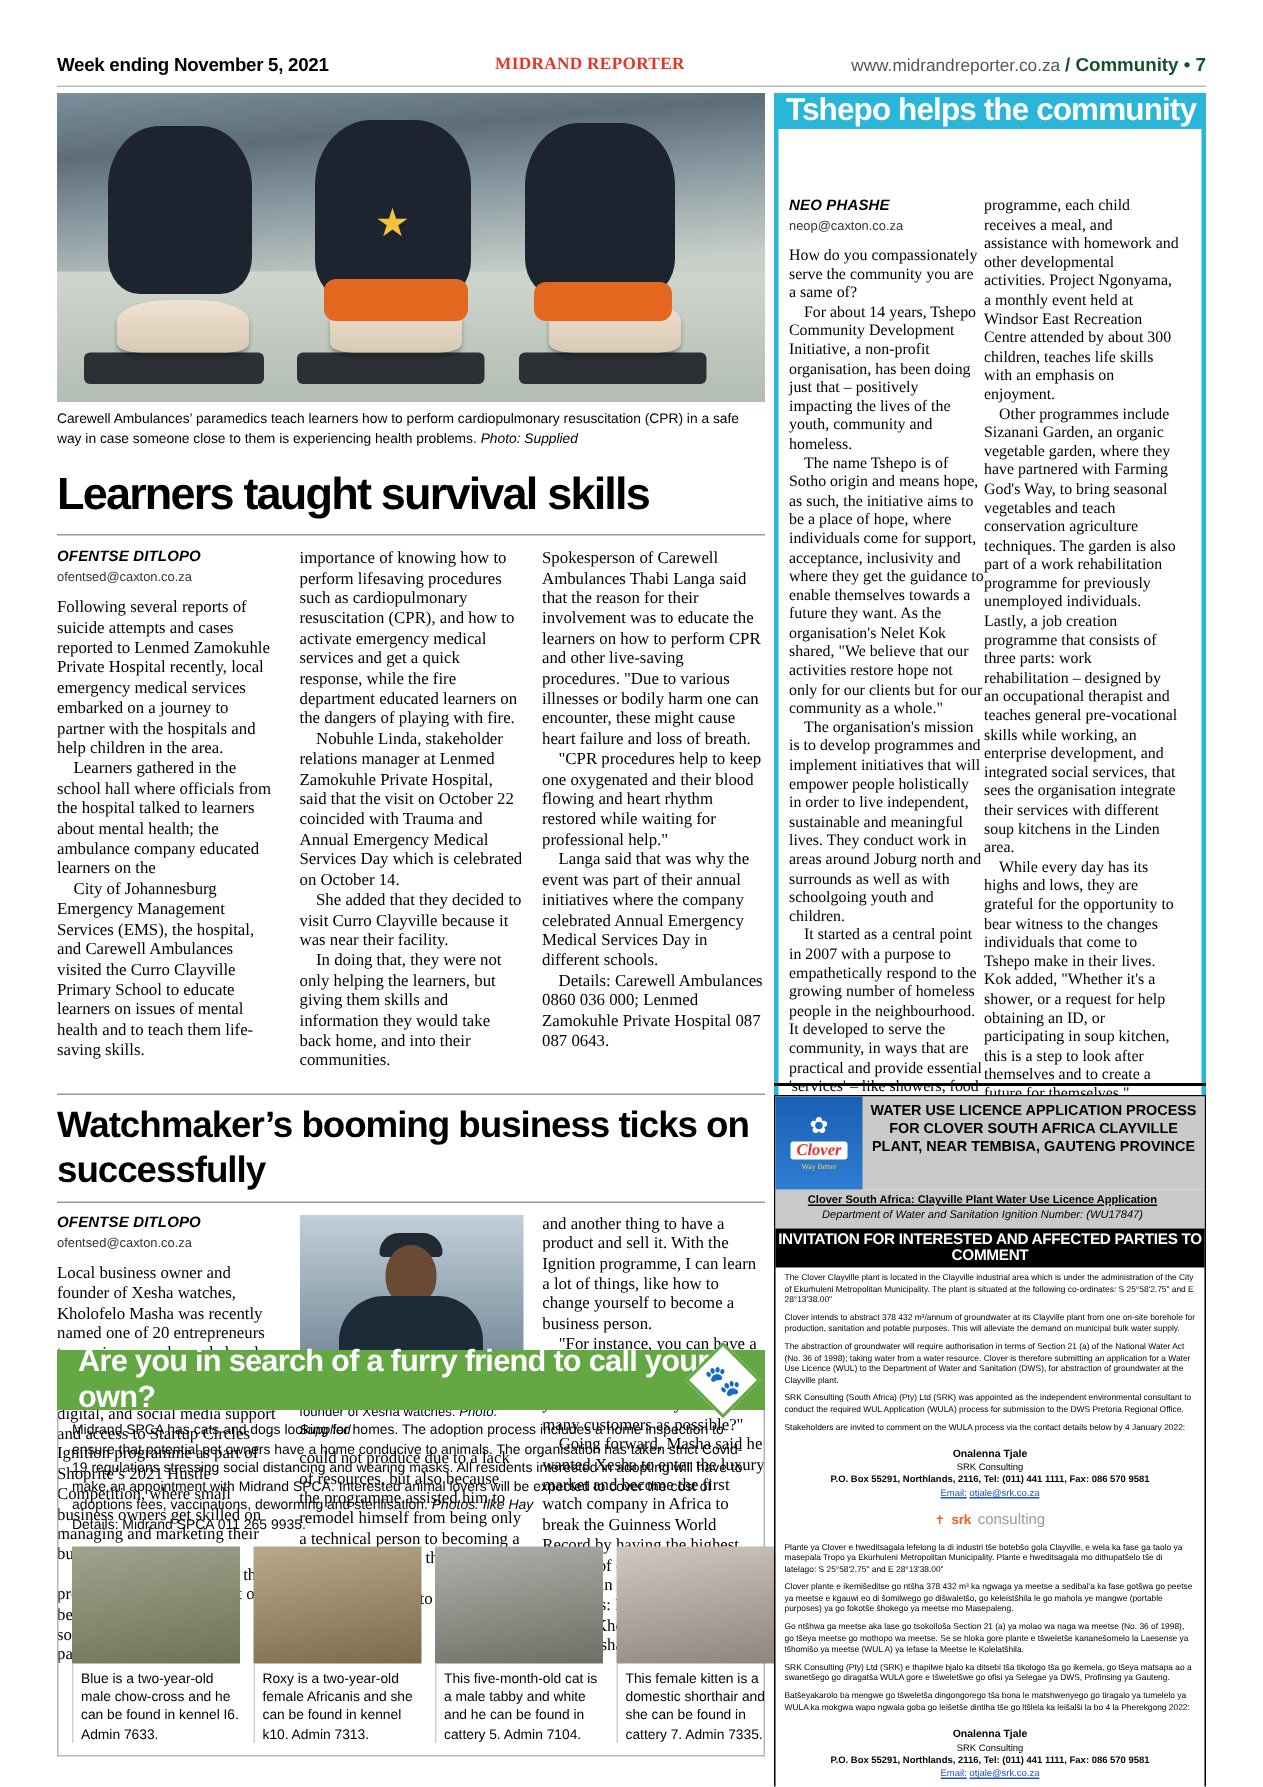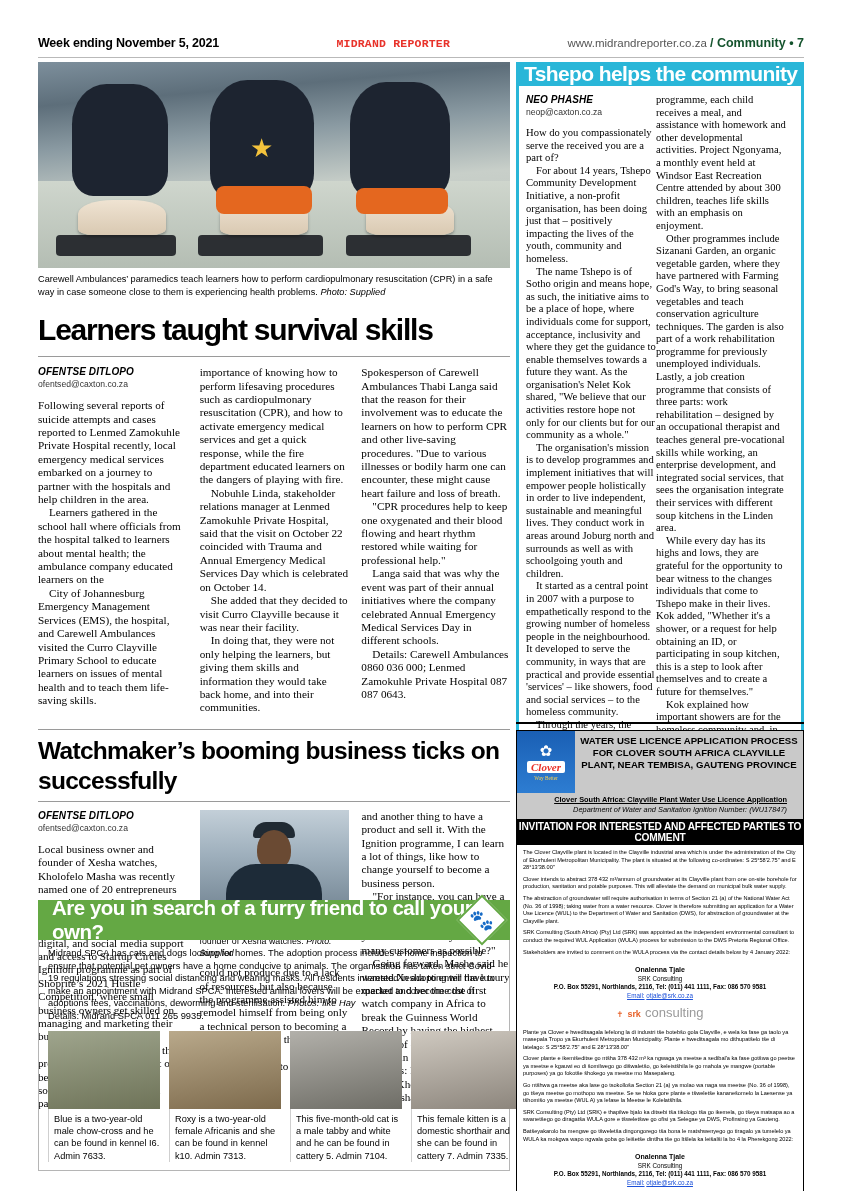--- a/index.html
+++ b/index.html
@@ -13,21 +13,21 @@
     overflow: hidden;
   }
   .page { position:relative; width:842px; height:1191px; padding: 0; }
 
   
   .masthead {
     position:absolute; left:38px; top:30px; width:766px; height:26px;
     display:flex; align-items:center; justify-content:space-between;
   }
   .mh-left { font-family:"Liberation Sans", sans-serif; font-weight:bold; font-size:12.5px; letter-spacing:-0.2px; }
-  .mh-center { font-family:Liberation Mono, monospace; font-weight:bold; font-size:11.5px; color:#e8322a; letter-spacing:0.2px; }
+  .mh-center { font-family:Liberation Serif, serif; font-weight:bold; font-size:11.5px; color:#e8322a; letter-spacing:0.2px; }
   .mh-right { font-family:"Liberation Sans", sans-serif; font-size:11.5px; color:#555; }
   .mh-right b { color:#14532d; font-size:12.5px; }
   .mh-rule { position:absolute; left:38px; top:57px; width:766px; height:1px; background:#b9b9b9; }
 
   
   .left-col { position:absolute; left:38px; top:62px; width:472px; }
 
   .hero-photo {
     width:472px; height:206px; position:relative; overflow:hidden;
     background: linear-gradient(175deg,#7d8f9c 0%, #5d6e7a 18%, #8a9aa2 36%, #c8cfc9 60%, #b9c2bb 100%);
@@ -141,21 +141,21 @@
     height:24px; background:#29b6d8; display:flex; align-items:center;
   }
   .tshepo-band .txt {
     font-family:"Liberation Sans", sans-serif; font-weight:bold; color:#fff;
     font-size:21px; letter-spacing:-0.6px; padding-left:8px;
   }
   .tshepo-box {
     border-left:3px solid #29b6d8; border-right:3px solid #29b6d8; border-bottom:3px solid #29b6d8;
     padding:8px 7px 7px 7px; background:#fff;
   }
-  .tshepo-cols { display:flex; gap:0; }
+  .tshepo-cols { display:flex; gap:0;margin-top:38px; }
   .tshepo-cols .tcol { width:130px; }
   .t-body { font-size:10.6px; line-height:12.6px; }
   .t-body p { margin:0; text-indent:10px; }
   .t-body p.first { text-indent:0; }
 
   
   .advert { position:absolute; left:516px; top:722px; width:288px; }
   .ad-rule { width:288px; height:2px; background:#000; margin-bottom:6px; }
   .ad-box { border:1px solid #000; background:#fff; }
   .ad-head { display:flex; background:#c9c9c9; }
@@ -165,41 +165,41 @@
     color:#fff; padding:3px;
   }
   .ad-logo .flower { font-size:15px; color:#fff; line-height:1; }
   .ad-logo .brand { font-family:"Liberation Serif", serif; font-style:italic; font-weight:bold; font-size:11px; color:#e8322a; background:#fff; padding:0 4px; border-radius:2px; }
   .ad-logo .tag { font-size:5.2px; color:#ffd24d; }
   .ad-title {
     flex:1; text-align:center; padding:4px 4px;
     font-family:"Liberation Sans", sans-serif; font-weight:bold; font-size:9.6px; line-height:12px;
   }
   .ad-subtitle {
-    text-align:right; background:#c9c9c9; padding:2px 16px 4px 6px;
+    text-align:center; background:#c9c9c9; padding:2px 16px 4px 6px;
     font-family:"Liberation Sans", sans-serif; font-size:7.4px; line-height:10px;
   }
   .ad-subtitle .l1 { font-weight:bold; text-decoration:underline; }
   .ad-subtitle .l2 { font-style:italic; }
   .ad-invite {
     background:#000; color:#fff; text-align:center;
     font-family:"Liberation Sans", sans-serif; font-weight:bold; font-size:10.2px;
     padding:2px 0; letter-spacing:-0.2px;
   }
   .ad-text { padding:4px 6px; font-family:"Liberation Sans", sans-serif; font-size:5.6px; line-height:7.6px; }
   .ad-text p { margin:0 0 4px 0; }
   .ad-contact { text-align:center; font-family:"Liberation Sans", sans-serif; font-size:6.3px; line-height:8.6px; padding:2px 4px 1px 4px; }
   .ad-contact .nm { font-weight:bold; font-size:7px; }
   .ad-contact .ln { font-weight:bold; }
   .ad-contact .em { font-weight:bold; }
   .ad-contact .em span { color:#1a4fd8; text-decoration:underline; font-weight:normal; }
   .srk-logo { text-align:center; padding:1px 0 4px 0; font-family:"Liberation Sans", sans-serif; }
   .srk-logo .mark { color:#e8622a; font-size:8px; }
   .srk-logo .srk { color:#e8622a; font-weight:bold; font-size:9px; letter-spacing:-0.2px; }
-  .srk-logo .cons { color:#9a9a9a; font-size:13px; }
+  .srk-logo .cons { color:#9a9a9a; font-size:10px; }
 </style>
 </head>
 <body>
 
 <div class="page">
 
   <div class="masthead">
     <div class="mh-left">Week ending November 5, 2021</div>
     <div class="mh-center">MIDRAND REPORTER</div>
     <div class="mh-right">
@@ -340,21 +340,21 @@
   <div class="right-col">
     <div class="tshepo-band">
       <div class="txt">Tshepo helps the community</div>
     </div>
     <div class="tshepo-box">
       <div class="tshepo-cols">
         <div class="tcol">
           <div class="byline">NEO PHASHE</div>
           <div class="byline-mail">neop@caxton.co.za</div>
           <div class="t-body">
-            <p class="first">How do you compassionately serve the received you are a part of?</p>
+            <p class="first">How do you compassionately serve the community you are a same of?</p>
             <p>For about 14 years, Tshepo Community Development Initiative, a non-profit organisation, has been doing just that – positively impacting the lives of the youth, community and homeless.</p>
             <p>The name Tshepo is of Sotho origin and means hope, as such, the initiative aims to be a place of hope, where individuals come for support, acceptance, inclusivity and where they get the guidance to enable themselves towards a future they want. As the organisation's Nelet Kok shared, "We believe that our activities restore hope not only for our clients but for our community as a whole."</p>
             <p>The organisation's mission is to develop programmes and implement initiatives that will empower people holistically in order to live independent, sustainable and meaningful lives. They conduct work in areas around Joburg north and surrounds as well as with schoolgoing youth and children.</p>
             <p>It started as a central point in 2007 with a purpose to empathetically respond to the growing number of homeless people in the neighbourhood. It developed to serve the community, in ways that are practical and provide essential 'services' – like showers, food and social services – to the homeless community.</p>
             <p>Through the years, the initiative has successfully been running four programmes. One of these, youth development, sees them impact the lives of about 40 kids, aimed at creating a positive foundation for them through an afterschool</p>
           </div>
         </div>
         <div class="tcol">
           <div class="t-body">
             <p class="first">programme, each child receives a meal, and assistance with homework and other developmental activities. Project Ngonyama, a monthly event held at Windsor East Recreation Centre attended by about 300 children, teaches life skills with an emphasis on enjoyment.</p>

